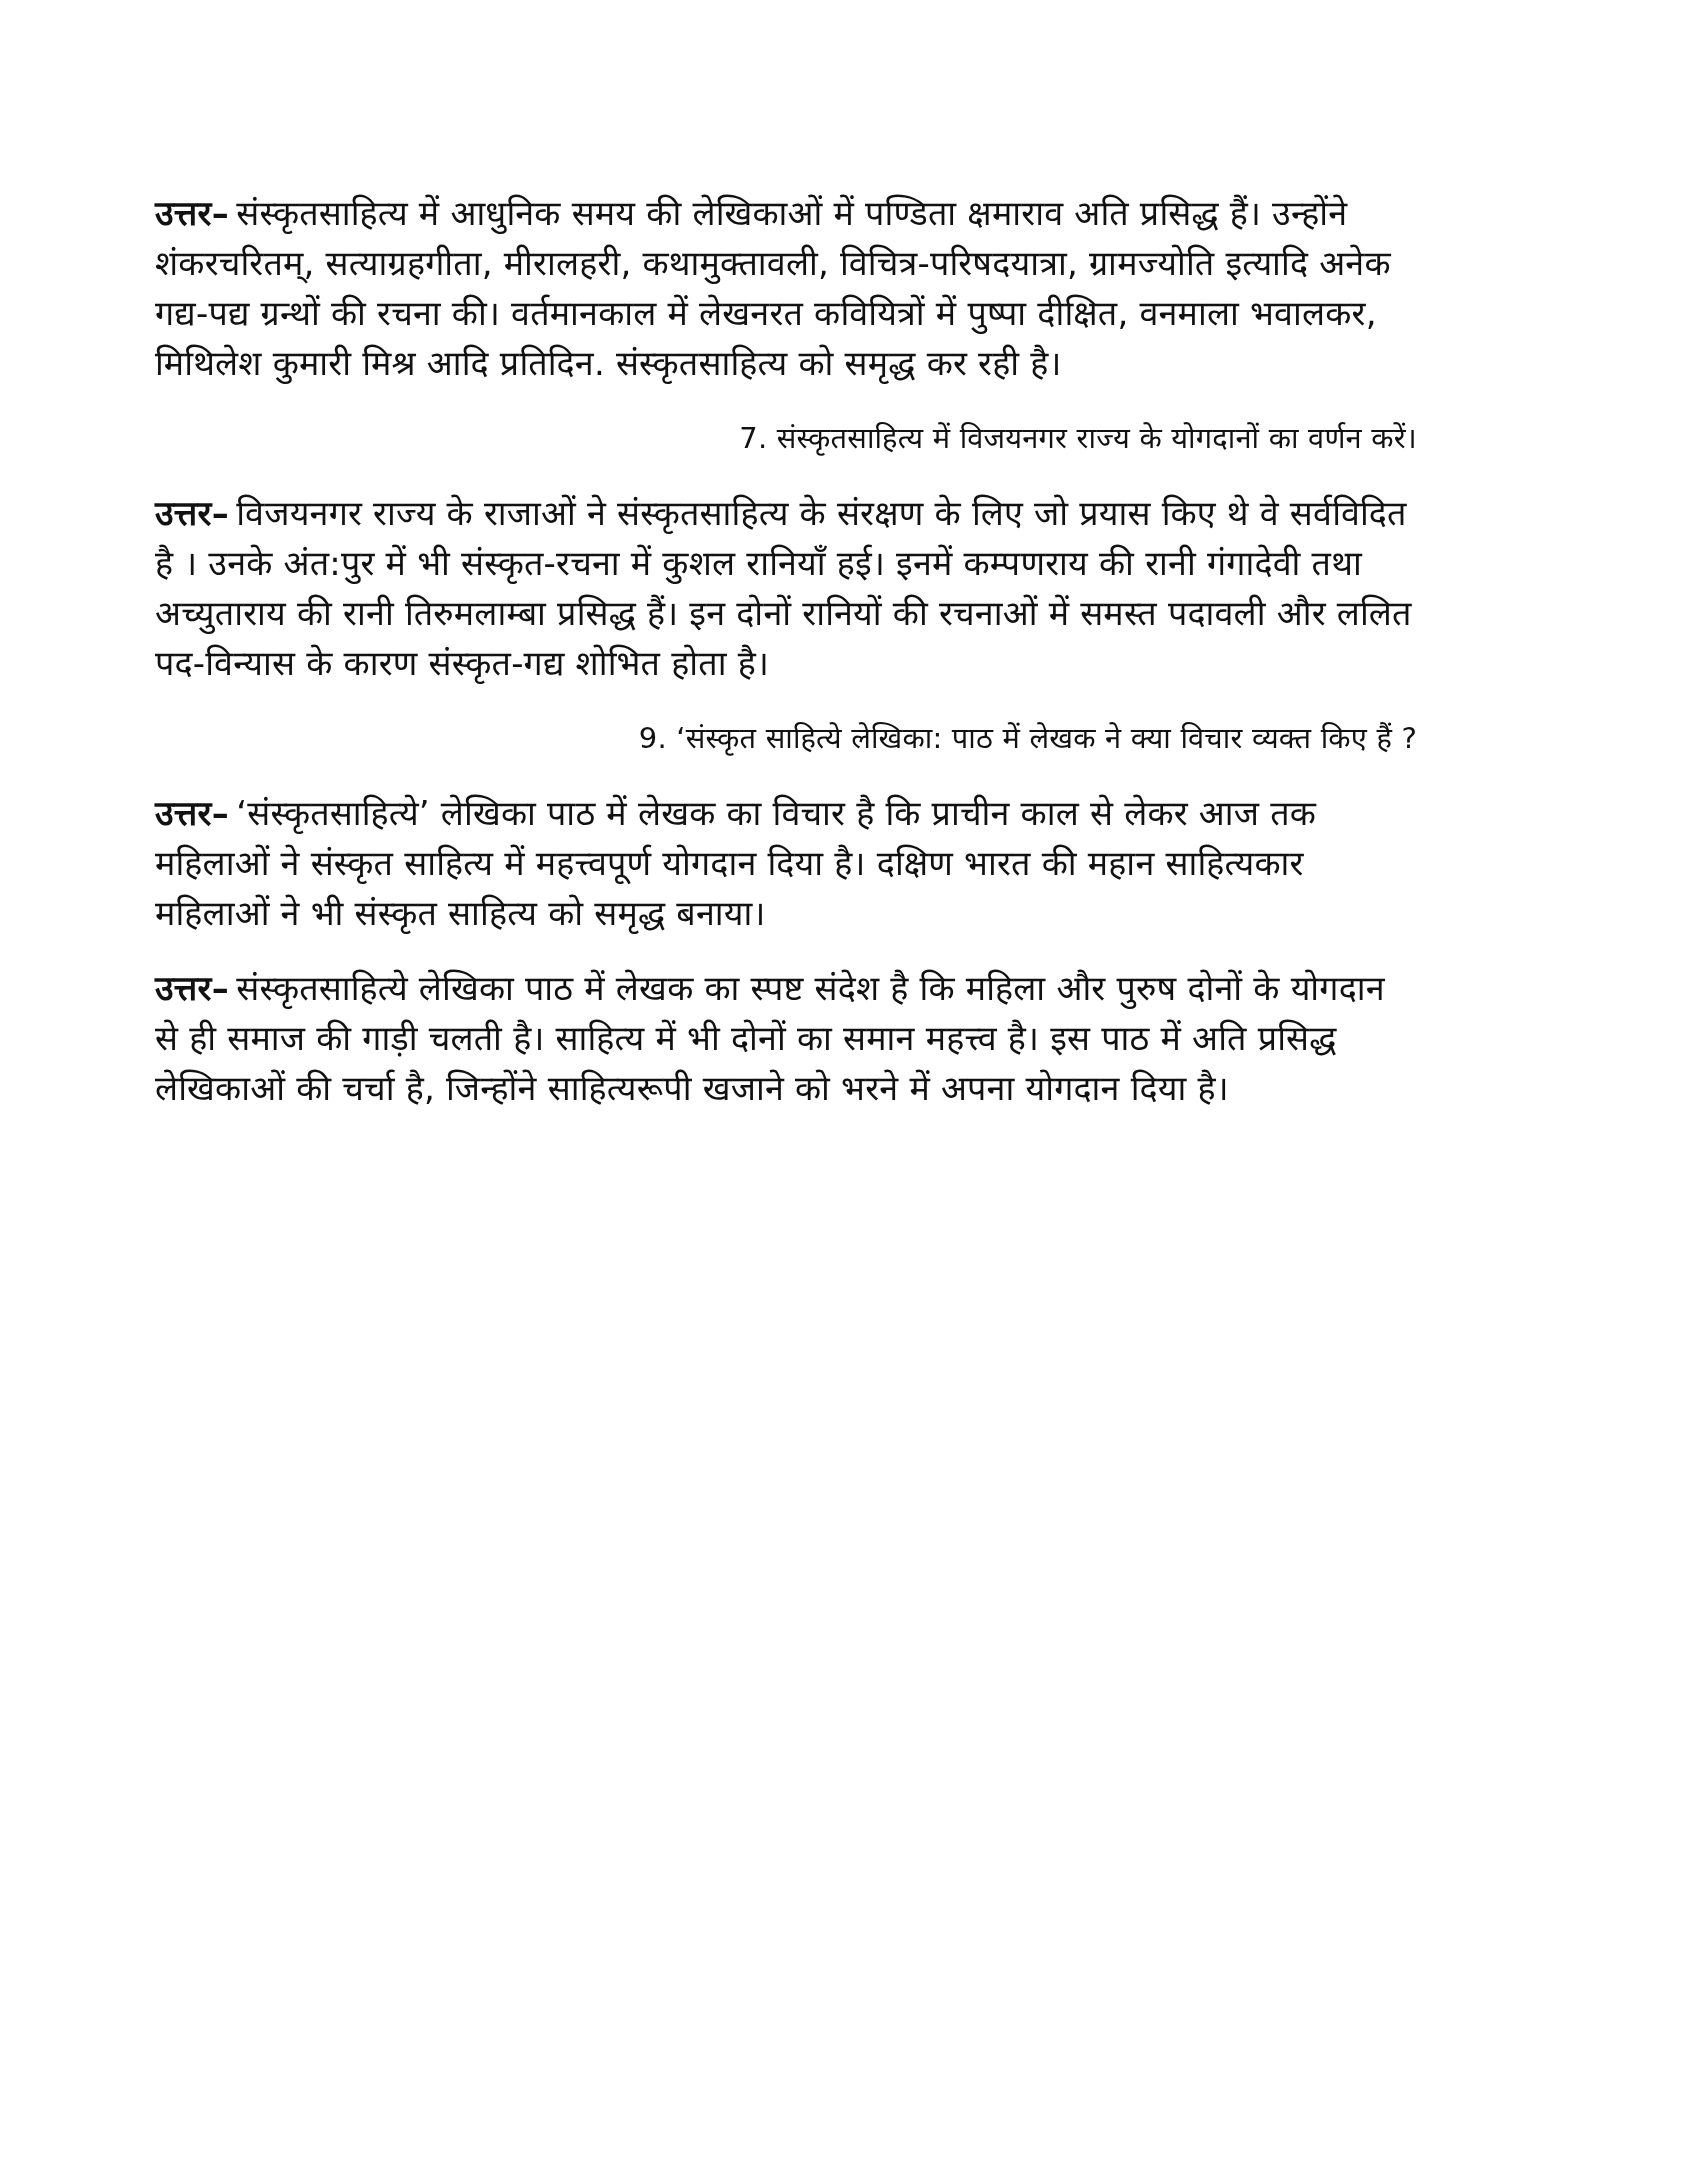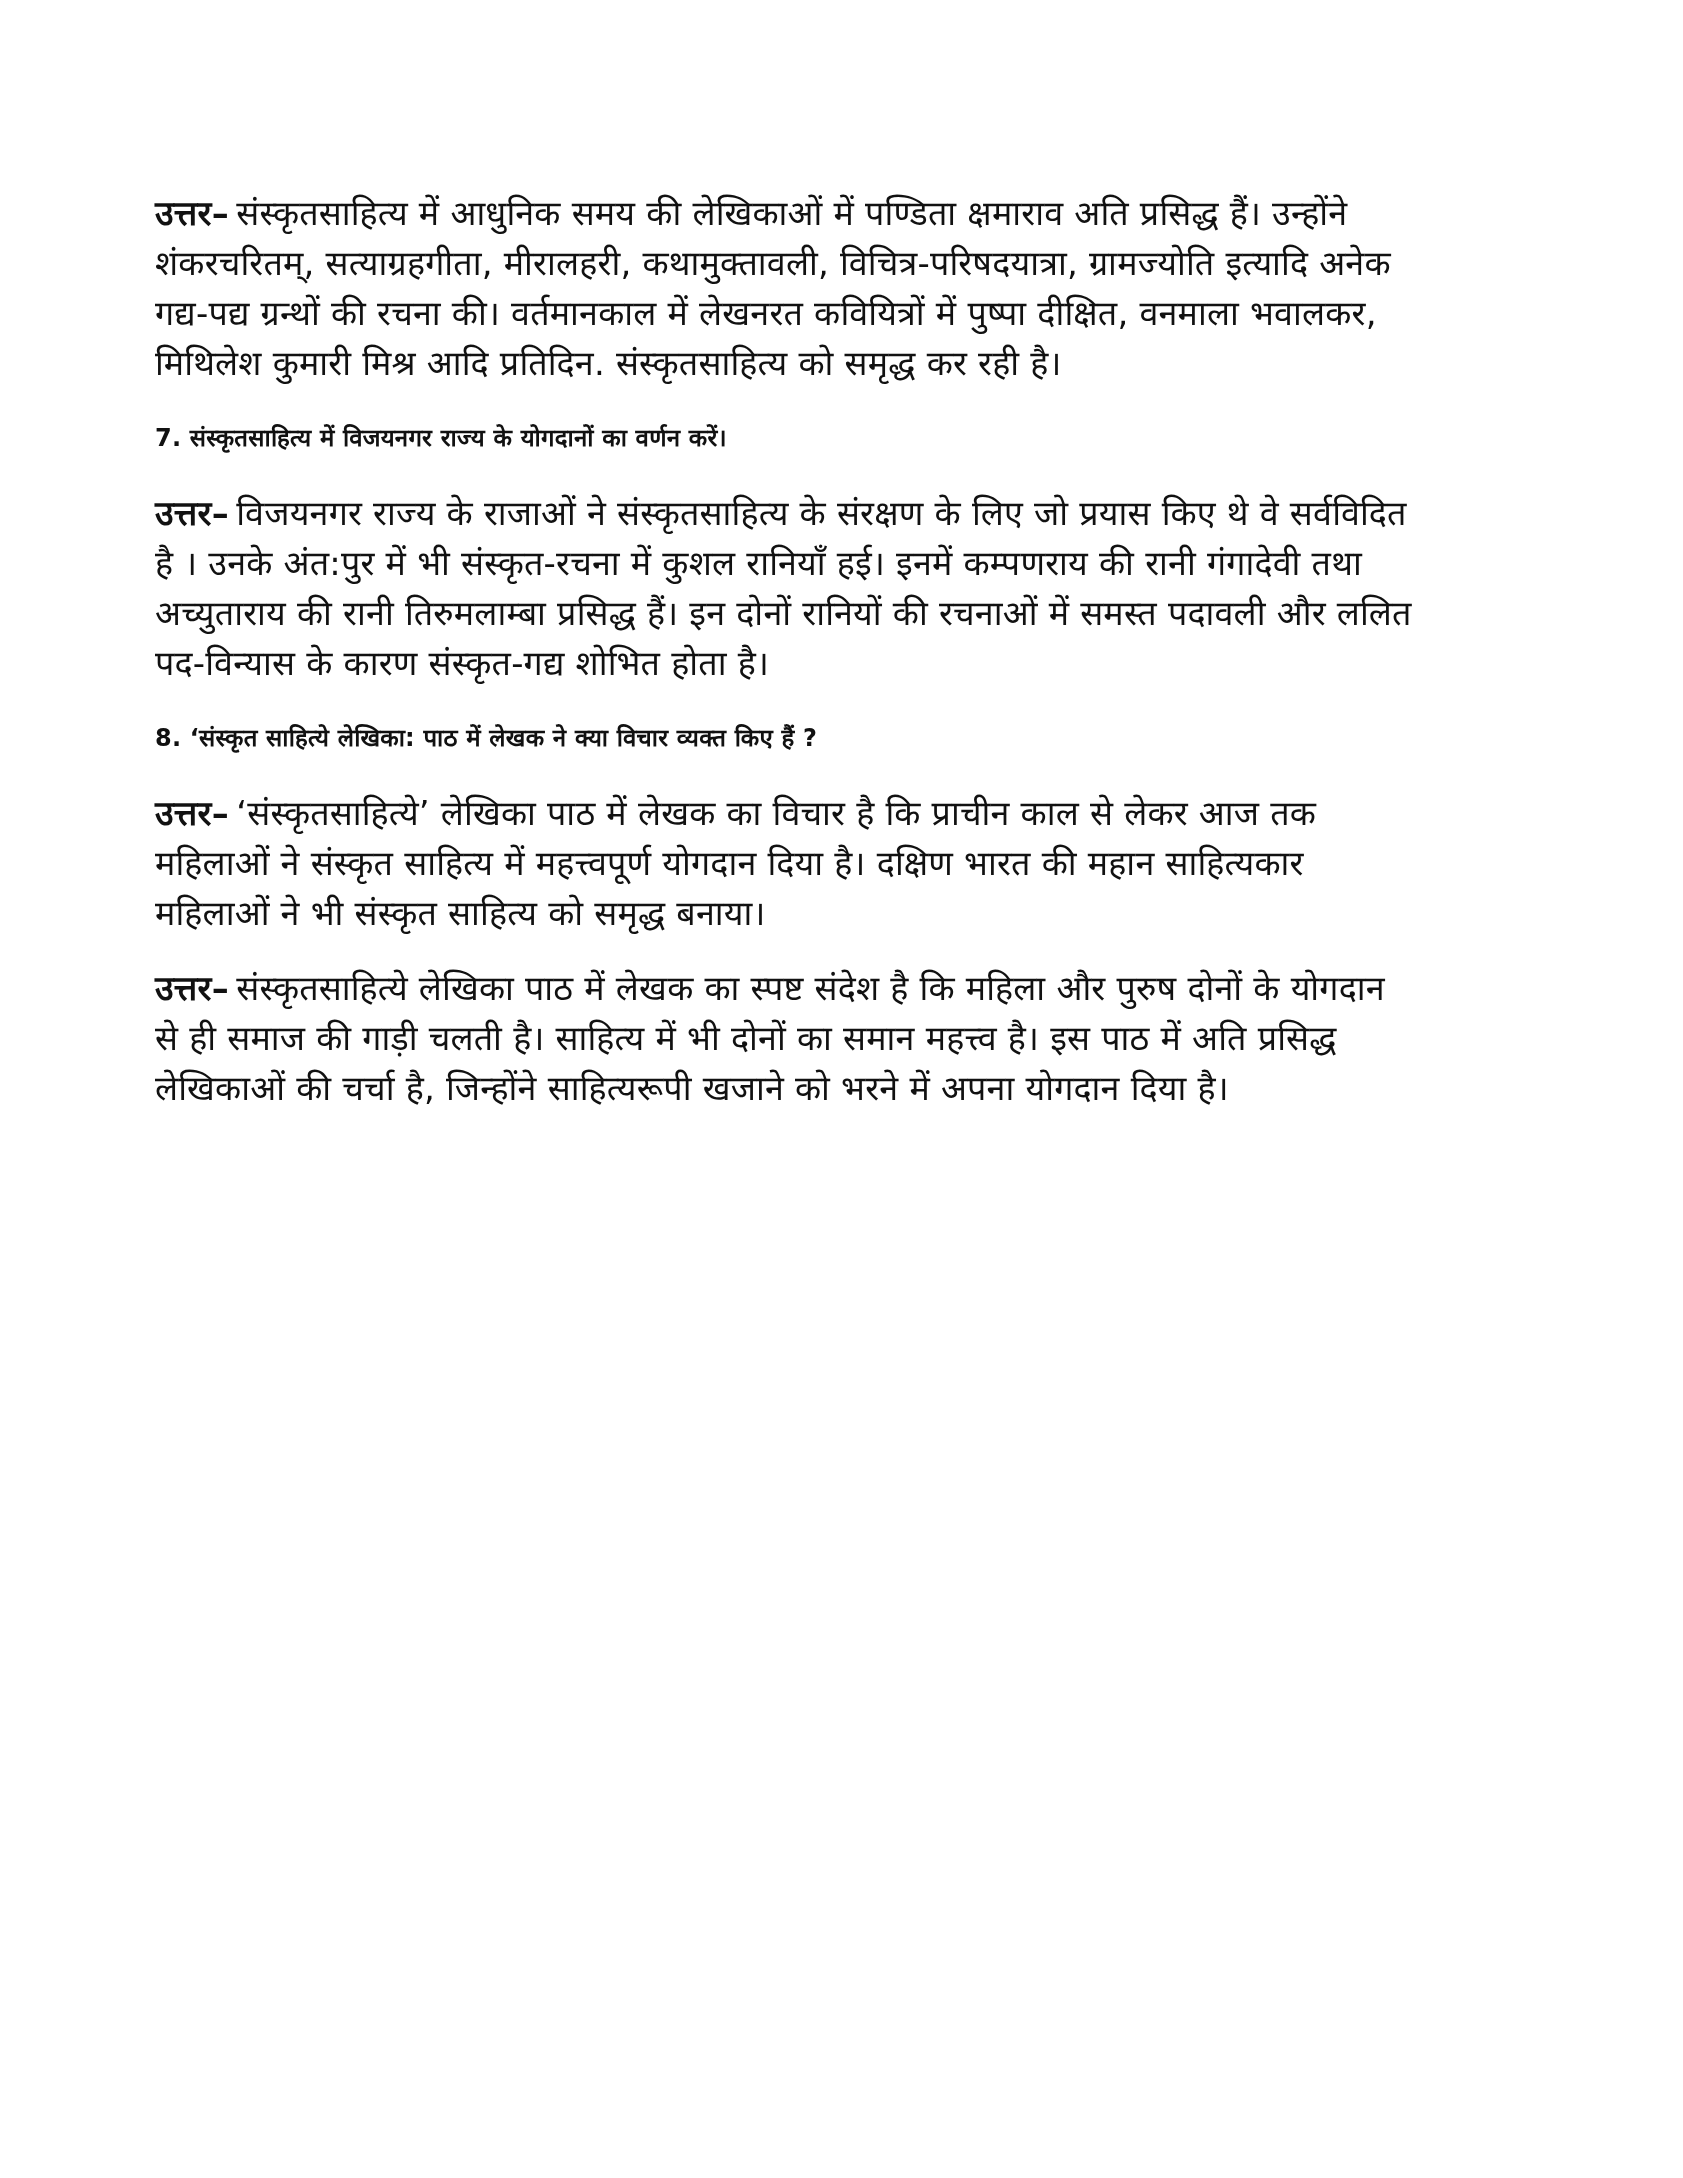--- a/index.html
+++ b/index.html
@@ -33,45 +33,45 @@
     line-height: 50px;
     margin: 0 0 25px 0;
     text-align: left;
     letter-spacing: 0.2px;
   }
   p.answer .ans-label {
     font-weight: bold;
     margin-right: 0.22em;
   }
   h2.question {
-    font-size: 24px;
+    font-size: 29px;
     line-height: 50px;
-    font-weight: bold;
+    font-weight: normal;
     margin: 0 0 25px 0;
-    text-align: left;
+    text-align: right;
     letter-spacing: 0.2px;
   }
 </style>
 </head>
 <body>
 
 <div class="page">
   <div class="content">
 
     <p class="answer">
       <span class="ans-label">उत्तर–</span><span>संस्कृतसाहित्य में आधुनिक समय की लेखिकाओं में पण्डिता क्षमाराव अति प्रसिद्ध हैं। उन्होंने शंकरचरितम्, सत्याग्रहगीता, मीरालहरी, कथामुक्तावली, विचित्र-परिषदयात्रा, ग्रामज्योति इत्यादि अनेक गद्य-पद्य ग्रन्थों की रचना की। वर्तमानकाल में लेखनरत कवियित्रों में पुष्पा दीक्षित, वनमाला भवालकर, मिथिलेश कुमारी मिश्र आदि प्रतिदिन. संस्कृतसाहित्य को समृद्ध कर रही है।</span>
     </p>
 
     <h2 class="question">7. संस्कृतसाहित्य में विजयनगर राज्य के योगदानों का वर्णन करें।</h2>
 
     <p class="answer">
       <span class="ans-label">उत्तर–</span><span>विजयनगर राज्य के राजाओं ने संस्कृतसाहित्य के संरक्षण के लिए जो प्रयास किए थे वे सर्वविदित है । उनके अंत:पुर में भी संस्कृत-रचना में कुशल रानियाँ हई। इनमें कम्पणराय की रानी गंगादेवी तथा अच्युताराय की रानी तिरुमलाम्बा प्रसिद्ध हैं। इन दोनों रानियों की रचनाओं में समस्त पदावली और ललित पद-विन्यास के कारण संस्कृत-गद्य शोभित होता है।</span>
     </p>
 
-    <h2 class="question">8. ‘संस्कृत साहित्ये लेखिका: पाठ में लेखक ने क्या विचार व्यक्त किए हैं ?</h2>
+    <h2 class="question">9. ‘संस्कृत साहित्ये लेखिका: पाठ में लेखक ने क्या विचार व्यक्त किए हैं ?</h2>
 
     <p class="answer">
       <span class="ans-label">उत्तर–</span><span>‘संस्कृतसाहित्ये’ लेखिका पाठ में लेखक का विचार है कि प्राचीन काल से लेकर आज तक महिलाओं ने संस्कृत साहित्य में महत्त्वपूर्ण योगदान दिया है। दक्षिण भारत की महान साहित्यकार महिलाओं ने भी संस्कृत साहित्य को समृद्ध बनाया।</span>
     </p>
 
 
     <p class="answer">
       <span class="ans-label">उत्तर–</span><span>संस्कृतसाहित्ये लेखिका पाठ में लेखक का स्पष्ट संदेश है कि महिला और पुरुष दोनों के योगदान से ही समाज की गाड़ी चलती है। साहित्य में भी दोनों का समान महत्त्व है। इस पाठ में अति प्रसिद्ध लेखिकाओं की चर्चा है, जिन्होंने साहित्यरूपी खजाने को भरने में अपना योगदान दिया है।</span>
     </p>
 

